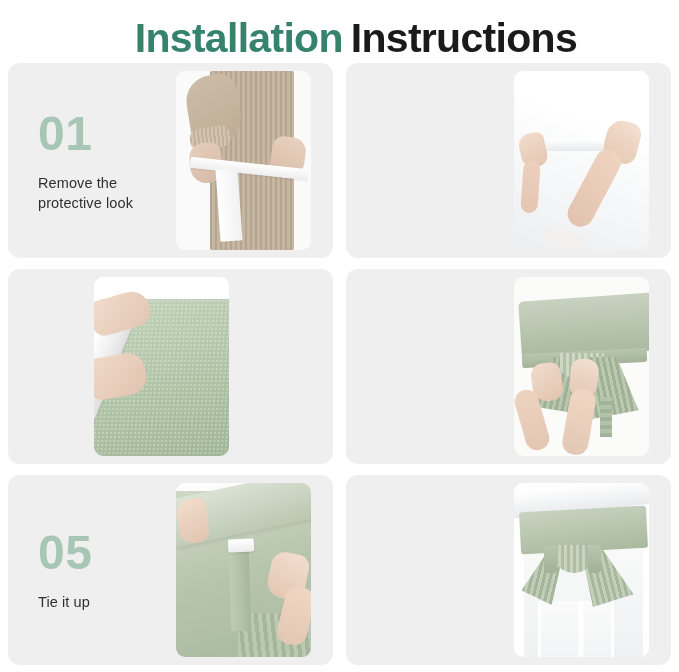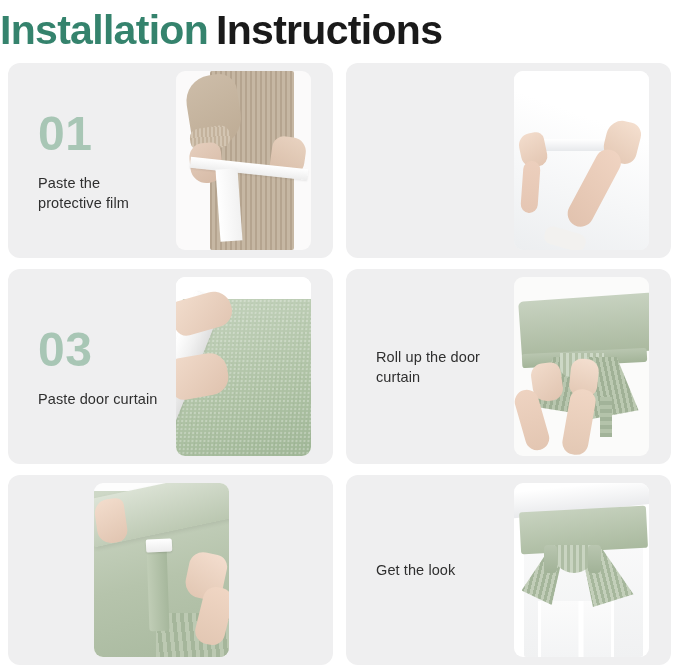--- a/index.html
+++ b/index.html
@@ -25,22 +25,22 @@
 
   
   .title-bar {
     position: absolute;
     top: 0px;
     left: 0;
     width: 577px;
     height: 56px;
     display: flex;
     align-items: flex-start;
-    justify-content: flex-start;
-    padding-top: 8px;
+    justify-content: flex-end;
+    padding-top: 16px;
     box-sizing: border-box;
   }
   .title {
     font-size: 41px;
     font-weight: 700;
     letter-spacing: -0.7px;
     line-height: 44px;
     white-space: nowrap;
   }
   .title .accent { color: #35836d; }
@@ -415,21 +415,21 @@
     <div class="title">
       <span class="accent">Installation</span><span class="sp"></span><span class="plain">Instructions</span>
     </div>
   </div>
 
   <div class="grid">
 
     <div class="card">
       <div class="card-text">
         <div class="step-num">01</div>
-        <div class="step-label">Paste the protective film</div>
+        <div class="step-label">Remove the protective look</div>
       </div>
       <div class="card-photo">
         <div class="photo p1">
           <div class="photo-inner">
             <div class="dress"></div>
             <div class="sleeve"></div>
             <div class="cuff"></div>
             <div class="handL"></div>
             <div class="handR"></div>
             <div class="strip1"></div>
@@ -451,79 +451,77 @@
             <div class="armA"></div>
             <div class="handB"></div>
             <div class="armB"></div>
             <div class="cuffB"></div>
           </div>
         </div>
       </div>
     </div>
 
     <div class="card">
-      <div class="card-text">
-        <div class="step-num">03</div>
-        <div class="step-label">Paste door curtain</div>
-      </div>
       <div class="card-photo">
         <div class="photo p3">
           <div class="photo-inner">
             <div class="top-white"></div>
             <div class="fabric"></div>
             <div class="whitestrip"></div>
             <div class="handTop"></div>
             <div class="handBot"></div>
           </div>
         </div>
       </div>
     </div>
 
     <div class="card">
       <div class="card-text">
-        <div class="step-label">Roll up the door curtain</div>
       </div>
       <div class="card-photo">
         <div class="photo p4">
           <div class="photo-inner">
             <div class="valance"></div>
             <div class="band"></div>
             <div class="fanL"></div>
             <div class="pleatmid"></div>
             <div class="fanR"></div>
             <div class="handL4"></div>
             <div class="armL4"></div>
             <div class="handR4"></div>
             <div class="armR4"></div>
             <div class="tail"></div>
           </div>
         </div>
       </div>
     </div>
 
     <div class="card">
+      <div class="card-text">
+        <div class="step-num">05</div>
+        <div class="step-label">Tie it up</div>
+      </div>
       <div class="card-photo">
         <div class="photo p5">
           <div class="photo-inner">
             <div class="cloth"></div>
             <div class="fold"></div>
             <div class="pleats5"></div>
             <div class="strap"></div>
             <div class="clip"></div>
             <div class="handTop5"></div>
             <div class="handBot5"></div>
             <div class="armBot5"></div>
           </div>
         </div>
       </div>
     </div>
 
     <div class="card">
       <div class="card-text">
-        <div class="step-label">Get the look</div>
       </div>
       <div class="card-photo">
         <div class="photo p6">
           <div class="photo-inner">
             <div class="doorframe"></div>
             <div class="glass"></div>
             <div class="mullion"></div>
             <div class="lintel"></div>
             <div class="head"></div>
             <div class="fan6L"></div>

